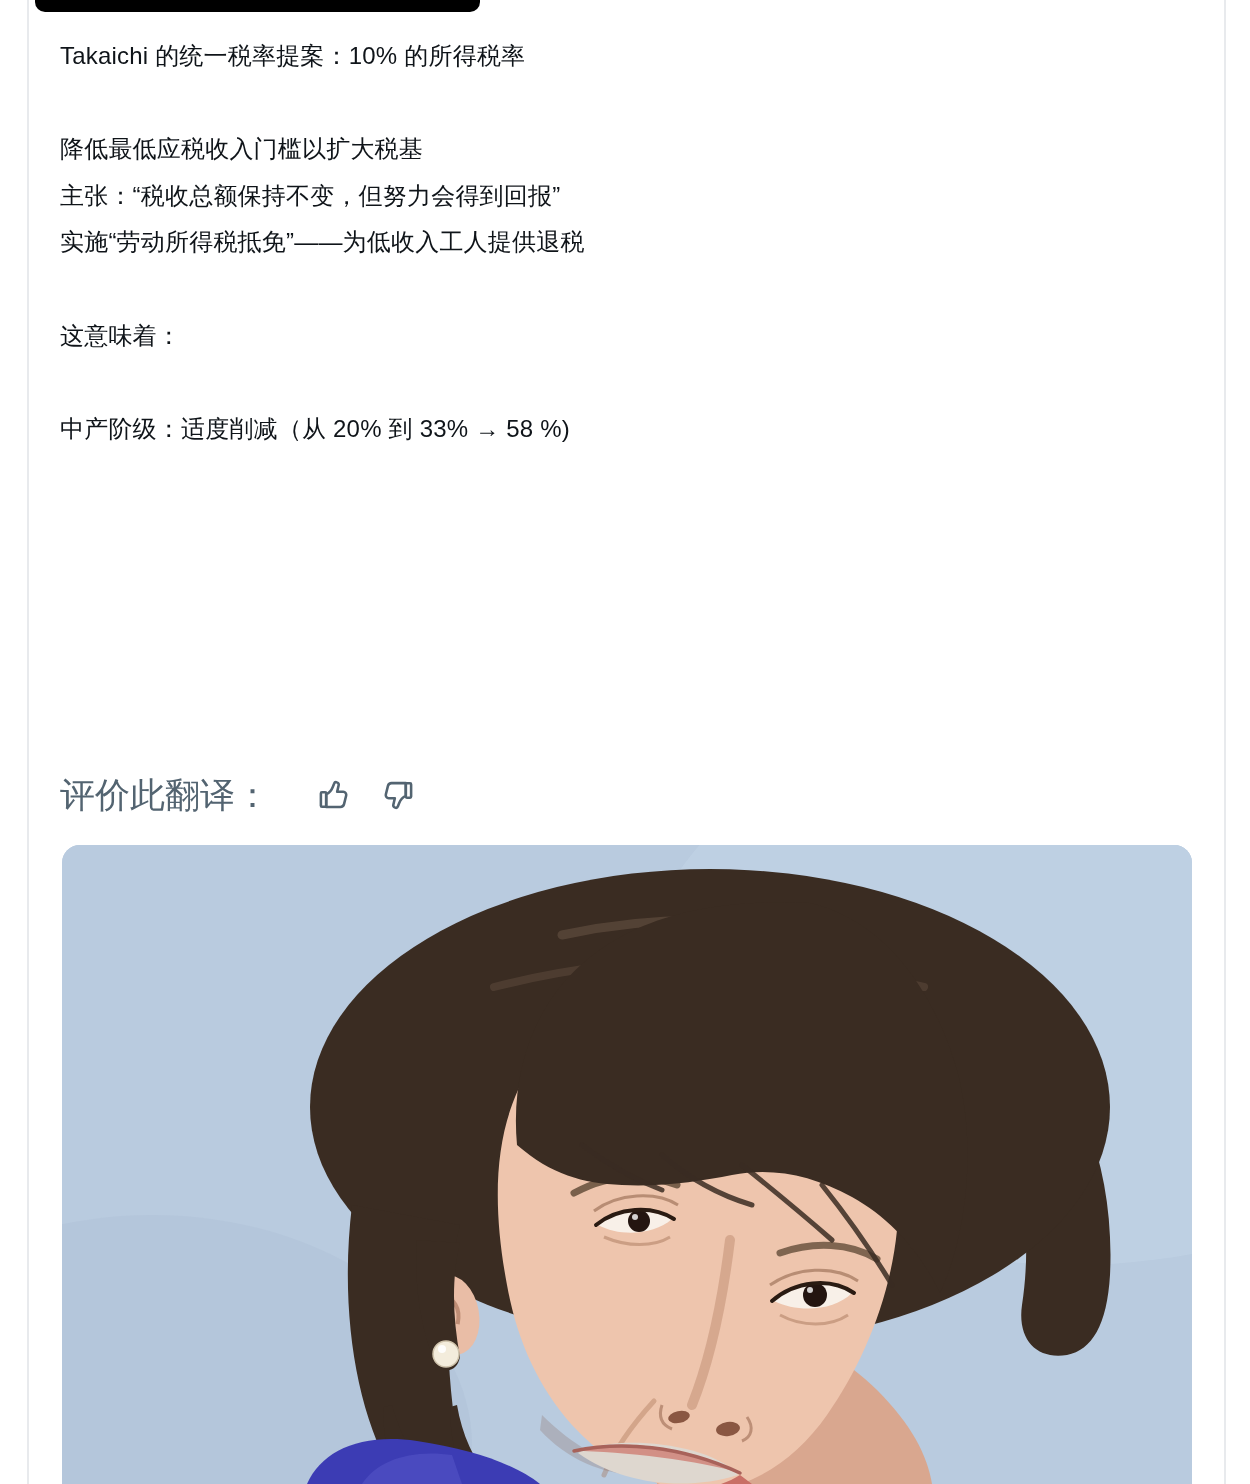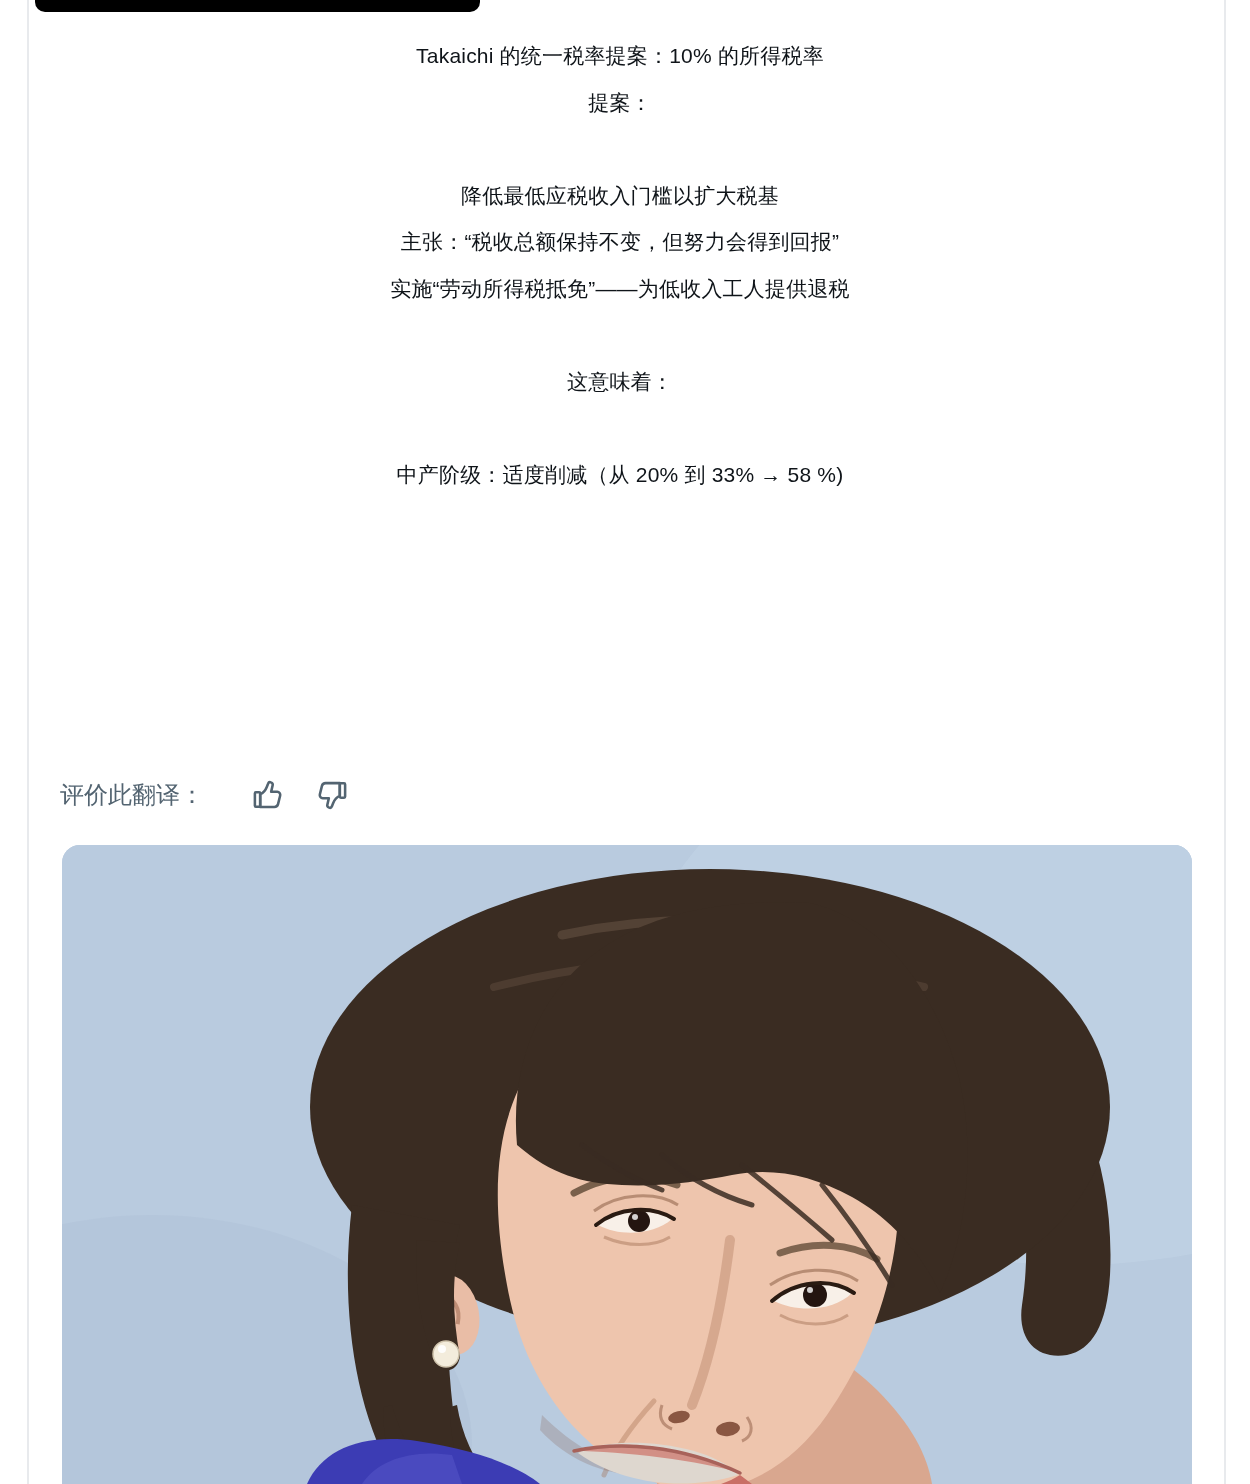--- a/index.html
+++ b/index.html
@@ -17,28 +17,28 @@
   }
   .side-line{position:absolute;top:0;bottom:0;width:2px;background:var(--c-border);}
   .side-line.left{left:27px;}
   .side-line.right{left:1224px;}
   .redaction{
     position:absolute;left:35px;top:-9px;width:445px;height:21px;
     background:var(--c-redaction);border-radius:10px;
   }
   .post-text{position:absolute;left:60px;top:33px;width:1120px;}
   .post-line{
-    height:46.6px;line-height:46.6px;font-size:21px;
-    white-space:nowrap;letter-spacing:0.2px;text-align:center;
+    height:46.6px;line-height:46.6px;font-size:24px;
+    white-space:nowrap;letter-spacing:0.2px;
   }
   .rate-row{
     position:absolute;left:60px;top:776px;height:38px;
     display:flex;align-items:center;color:var(--c-muted);
   }
-  .rate-label{font-size:24px;margin-right:46px;}
+  .rate-label{font-size:35px;margin-right:46px;}
   .thumb-btn{
     width:34px;height:34px;border:none;background:transparent;cursor:pointer;
     display:flex;align-items:center;justify-content:center;padding:0;
   }
   .thumb-btn + .thumb-btn{margin-left:32px;}
   .thumb-btn svg{stroke:var(--c-muted);fill:none;stroke-width:2.4;
     stroke-linecap:round;stroke-linejoin:round;}
   .post-image{
     position:absolute;left:62px;top:845px;width:1130px;height:639px;
     border-radius:18px 18px 0 0;overflow:hidden;background:var(--c-photo-bg);
@@ -49,21 +49,20 @@
 </head>
 <body>
 
 <div class="side-line left"></div>
 <div class="side-line right"></div>
 
 <div class="redaction"></div>
 
 <div class="post-text">
   <div class="post-line">Takaichi 的统一税率提案：10% 的所得税率</div>
-  <div class="post-line">提案：</div>
   <div class="post-line"></div>
   <div class="post-line">降低最低应税收入门槛以扩大税基</div>
   <div class="post-line">主张：“税收总额保持不变，但努力会得到回报”</div>
   <div class="post-line">实施“劳动所得税抵免”——为低收入工人提供退税</div>
   <div class="post-line"></div>
   <div class="post-line">这意味着：</div>
   <div class="post-line"></div>
   <div class="post-line">中产阶级：适度削减（从 20% 到 33% → 58 %)</div>
 </div>
 

